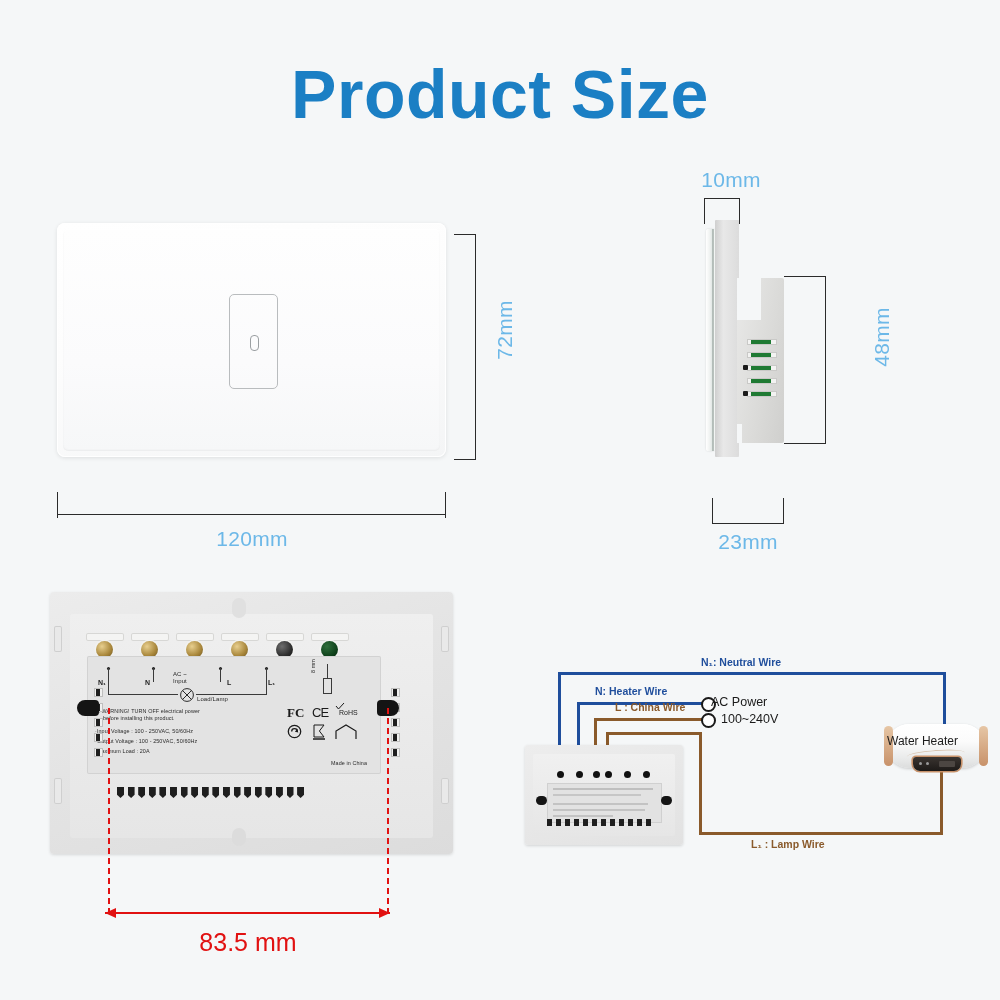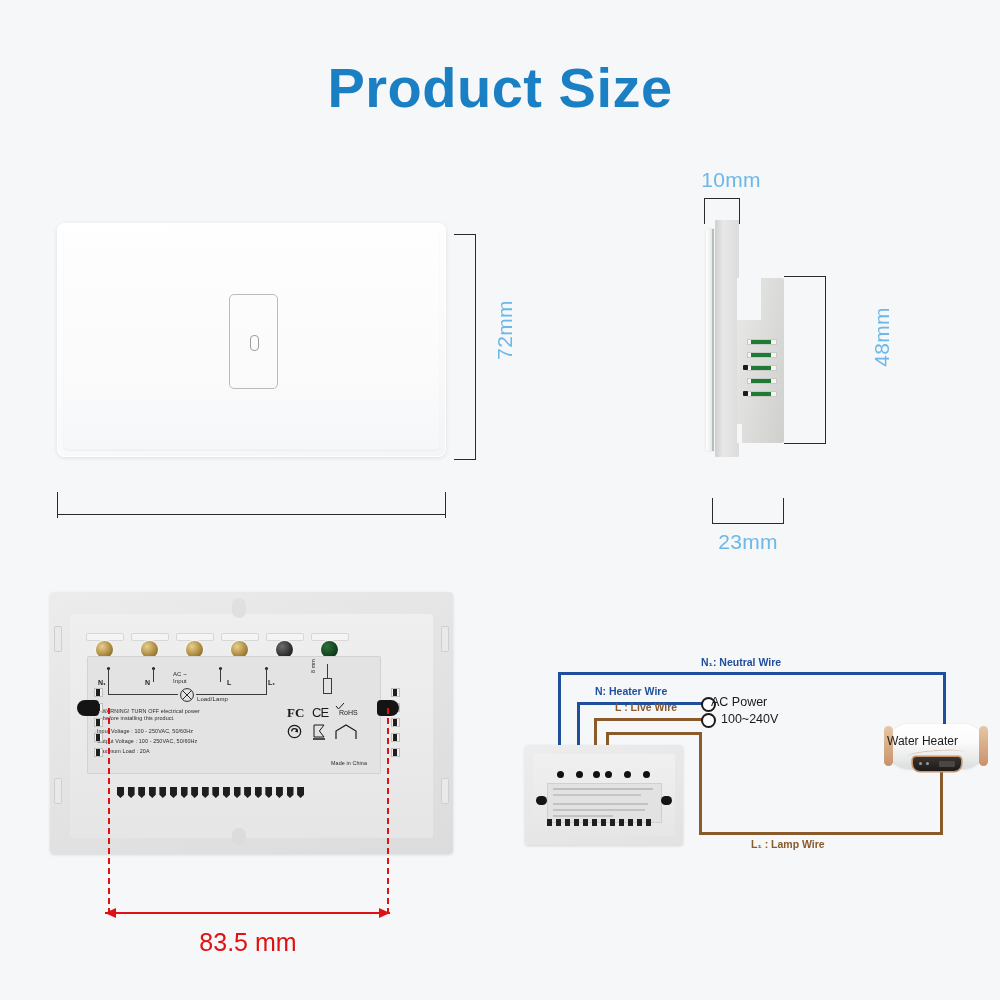--- a/index.html
+++ b/index.html
@@ -8,21 +8,21 @@
     background:#f5f7f8;
     font-family:"Liberation Sans", sans-serif;
     overflow:hidden;position:relative;
   }
   .stage{position:absolute;left:0;top:0;width:1000px;height:1000px;}
   .abs{position:absolute;}
 
   
   #page-title{
     left:0;top:55px;width:1000px;text-align:center;
-    font-size:56px;font-weight:bold;color:#1b7fc4;letter-spacing:.5px;
+    font-size:68px;font-weight:bold;color:#1b7fc4;letter-spacing:.5px;
   }
 
   
   .dim-label{color:#6cb8e8;font-size:21px;letter-spacing:.3px;}
   .dim-label.vert{transform:rotate(-90deg);transform-origin:center center;}
 
   
   #front-panel{
     left:57px;top:223px;width:389px;height:234px;
     background:linear-gradient(165deg,#ffffff 0%,#fdfdfd 40%,#f4f5f6 100%);
@@ -233,20 +233,21 @@
     <div class="tick t-top"></div>
     <div class="tick t-bot"></div>
   </div>
   <div class="abs dim-label vert" id="lbl-72">72mm</div>
 
   <div class="abs" id="dim-120">
     <div class="hline"></div>
     <div class="tick t-l"></div>
     <div class="tick t-r"></div>
   </div>
+  <div class="abs dim-label" id="lbl-120">120mm</div>
 
   <div class="abs dim-label" id="lbl-10">10mm</div>
   <div class="abs" id="dim-10">
     <div class="hline"></div>
     <div class="tick t-l"></div>
     <div class="tick t-r"></div>
   </div>
 
   <div class="abs" id="side-glass"></div>
   <div class="abs" id="side-glass-edge"></div>
@@ -447,21 +448,21 @@
     <div class="wire blue" style="left:43px;top:32px;width:388px;height:3px"></div>
     <div class="wire blue" style="left:428px;top:32px;width:3px;height:56px"></div>
     <div class="wlabel blue" style="left:186px;top:16px">N₁: Neutral Wire</div>
 
     <div class="wire blue" style="left:62px;top:62px;width:3px;height:71px"></div>
     <div class="wire blue" style="left:62px;top:62px;width:128px;height:3px"></div>
     <div class="wlabel blue" style="left:80px;top:45px">N: Heater Wire</div>
 
     <div class="wire brown" style="left:79px;top:78px;width:3px;height:55px"></div>
     <div class="wire brown" style="left:79px;top:78px;width:111px;height:3px"></div>
-    <div class="wlabel brown" style="left:100px;top:61px">L : Live Wire</div>
+    <div class="wlabel brown" style="left:100px;top:61px">L : China Wire</div>
 
     <div class="wire brown" style="left:91px;top:92px;width:3px;height:41px"></div>
     <div class="wire brown" style="left:91px;top:92px;width:96px;height:3px"></div>
     <div class="wire brown" style="left:184px;top:92px;width:3px;height:103px"></div>
     <div class="wire brown" style="left:184px;top:192px;width:244px;height:3px"></div>
     <div class="wire brown" style="left:425px;top:130px;width:3px;height:65px"></div>
     <div class="wlabel brown" style="left:236px;top:198px">L₁ : Lamp Wire</div>
 
     <div class="term-ring" style="left:186px;top:57px"></div>
     <div class="term-text" style="left:196px;top:55px">AC Power</div>

